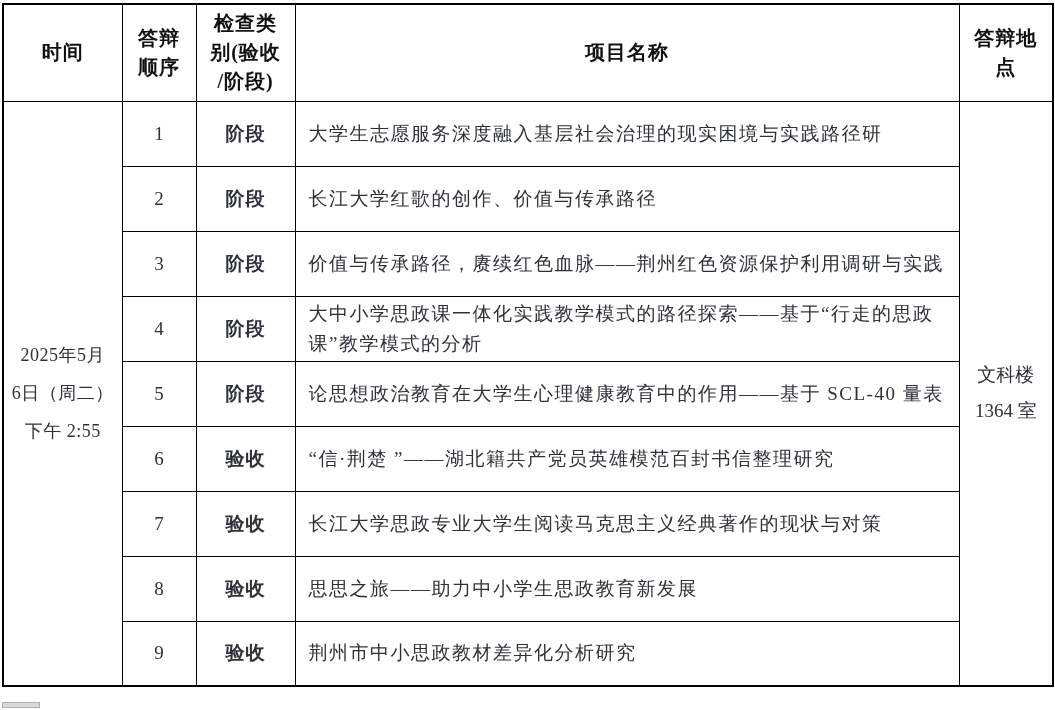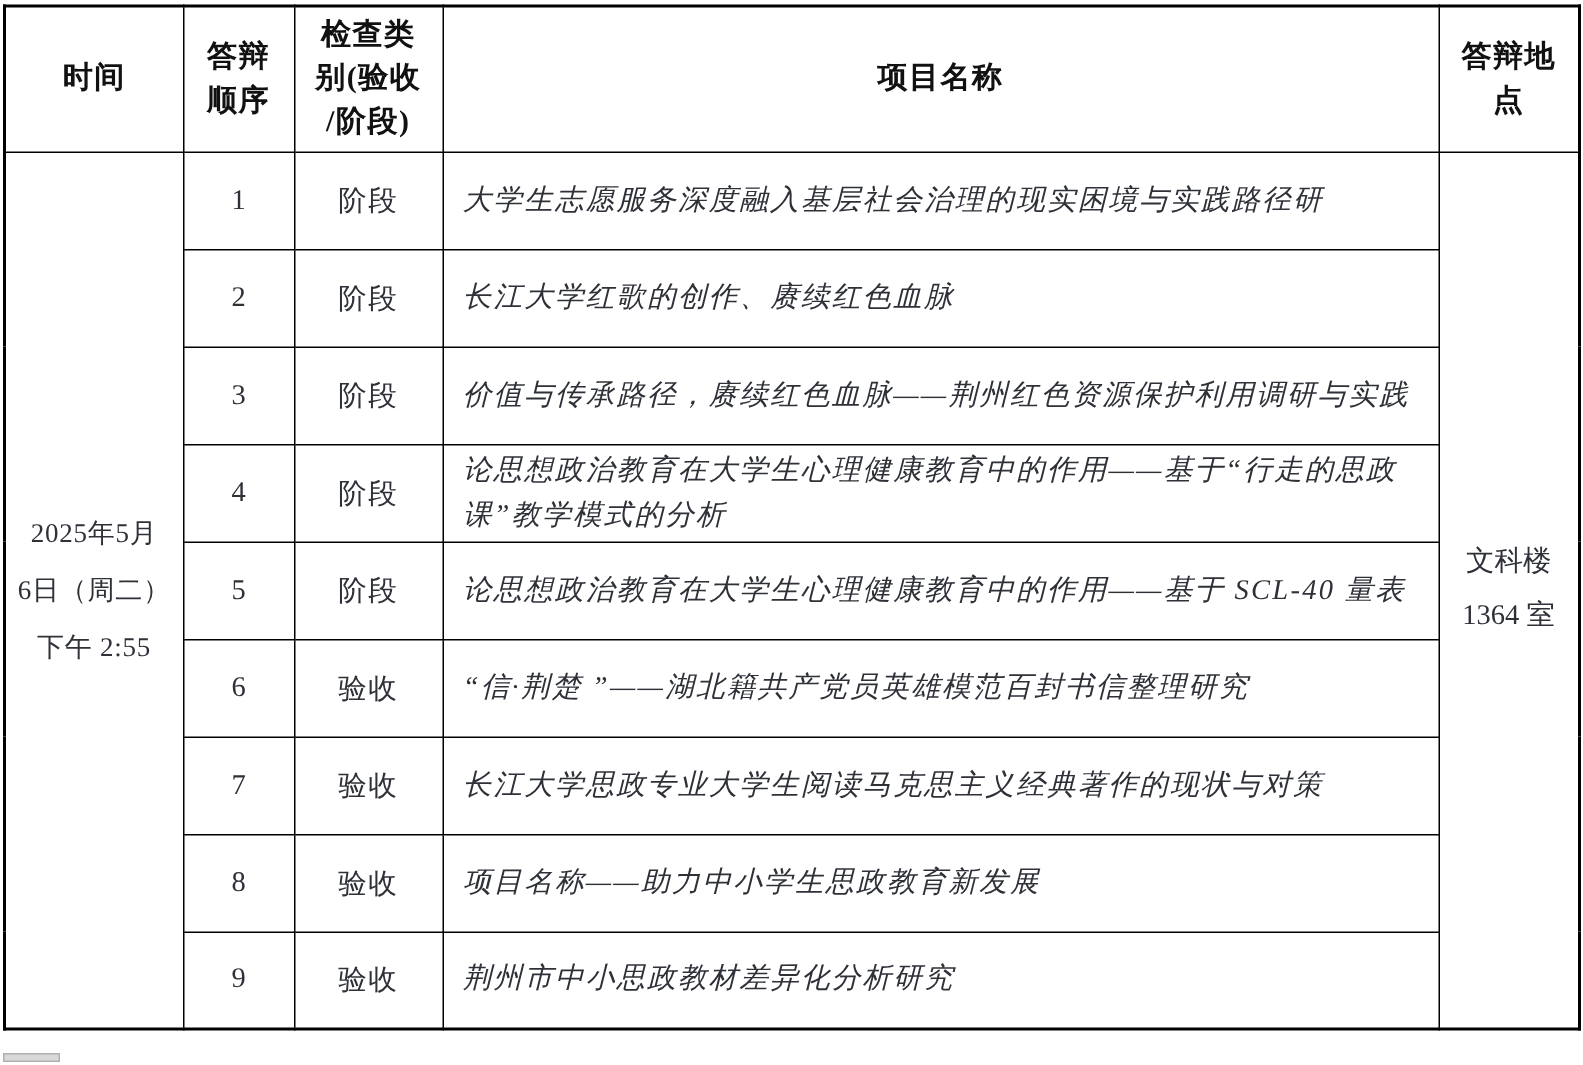--- a/index.html
+++ b/index.html
@@ -51,27 +51,26 @@
     font-size: 18px;
     line-height: 38px;
     letter-spacing: 0.5px;
   }
   td.cell-location {
     font-size: 19px;
     line-height: 36px;
     font-family: Liberation Serif, serif;
   }
   td.cell-order { font-size: 19px; }
-  td.cell-category { letter-spacing: 1px; }
+  td.cell-category { letter-spacing: 1px; font-weight: bold; }
   td.cell-project {
     text-align: left;
     padding: 2px 10px 2px 13px;
     line-height: 30px;
     letter-spacing: 1.5px;
-    font-style: italic;
   }
   .artifact-thumb {
     position: absolute;
     left: 2px;
     top: 702px;
     width: 38px;
     height: 6px;
     background: #d9d9d9;
     border: 1px solid #b0b0b0;
     box-sizing: border-box;
@@ -123,51 +122,51 @@
           <td class="cell-category">阶段</td>
           <td class="cell-project">大学生志愿服务深度融入基层社会治理的现实困境与实践路径研</td>
           <td class="cell-location" rowspan="9">
             <div>文科楼</div>
             <div>1364 室</div>
           </td>
         </tr>
         <tr>
           <td class="cell-order">2</td>
           <td class="cell-category">阶段</td>
-          <td class="cell-project">长江大学红歌的创作、赓续红色血脉</td>
+          <td class="cell-project">长江大学红歌的创作、价值与传承路径</td>
         </tr>
         <tr>
           <td class="cell-order">3</td>
           <td class="cell-category">阶段</td>
           <td class="cell-project">价值与传承路径，赓续红色血脉——荆州红色资源保护利用调研与实践</td>
         </tr>
         <tr>
           <td class="cell-order">4</td>
           <td class="cell-category">阶段</td>
-          <td class="cell-project">论思想政治教育在大学生心理健康教育中的作用——基于“行走的思政课”教学模式的分析</td>
+          <td class="cell-project">大中小学思政课一体化实践教学模式的路径探索——基于“行走的思政课”教学模式的分析</td>
         </tr>
         <tr>
           <td class="cell-order">5</td>
           <td class="cell-category">阶段</td>
           <td class="cell-project">论思想政治教育在大学生心理健康教育中的作用——基于 SCL-40 量表</td>
         </tr>
         <tr>
           <td class="cell-order">6</td>
           <td class="cell-category">验收</td>
           <td class="cell-project">“信·荆楚 ”——湖北籍共产党员英雄模范百封书信整理研究</td>
         </tr>
         <tr>
           <td class="cell-order">7</td>
           <td class="cell-category">验收</td>
           <td class="cell-project">长江大学思政专业大学生阅读马克思主义经典著作的现状与对策</td>
         </tr>
         <tr>
           <td class="cell-order">8</td>
           <td class="cell-category">验收</td>
-          <td class="cell-project">项目名称——助力中小学生思政教育新发展</td>
+          <td class="cell-project">思思之旅——助力中小学生思政教育新发展</td>
         </tr>
         <tr>
           <td class="cell-order">9</td>
           <td class="cell-category">验收</td>
           <td class="cell-project">荆州市中小思政教材差异化分析研究</td>
         </tr>
       </tbody>
   </table>
   <div class="artifact-thumb"></div>
 </div>

